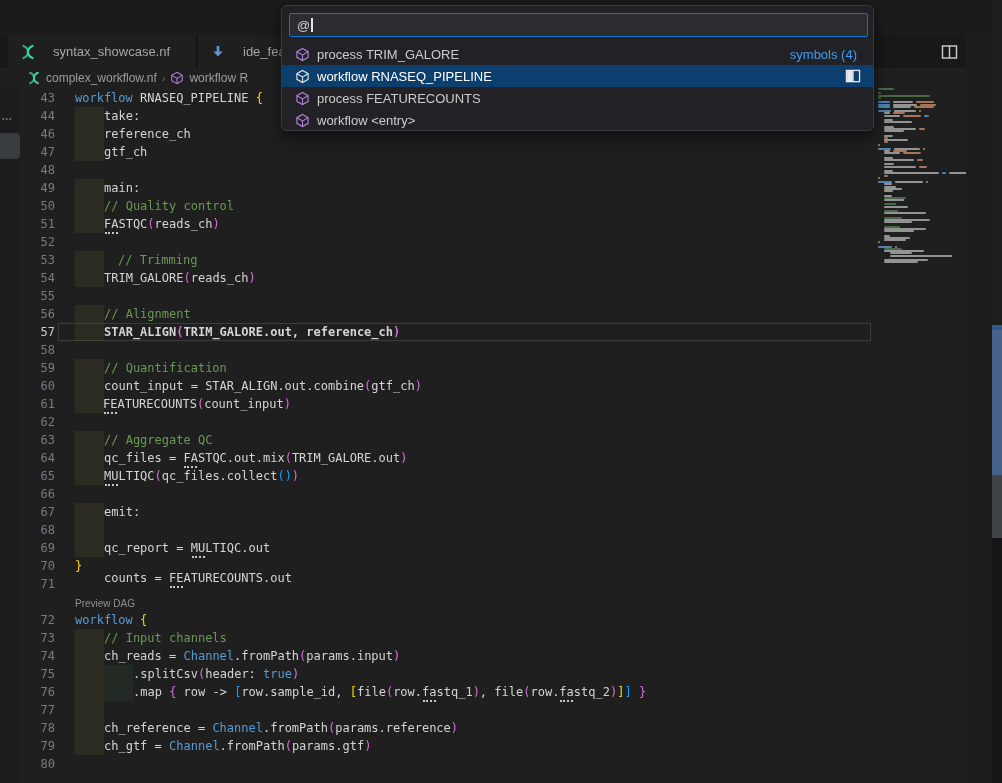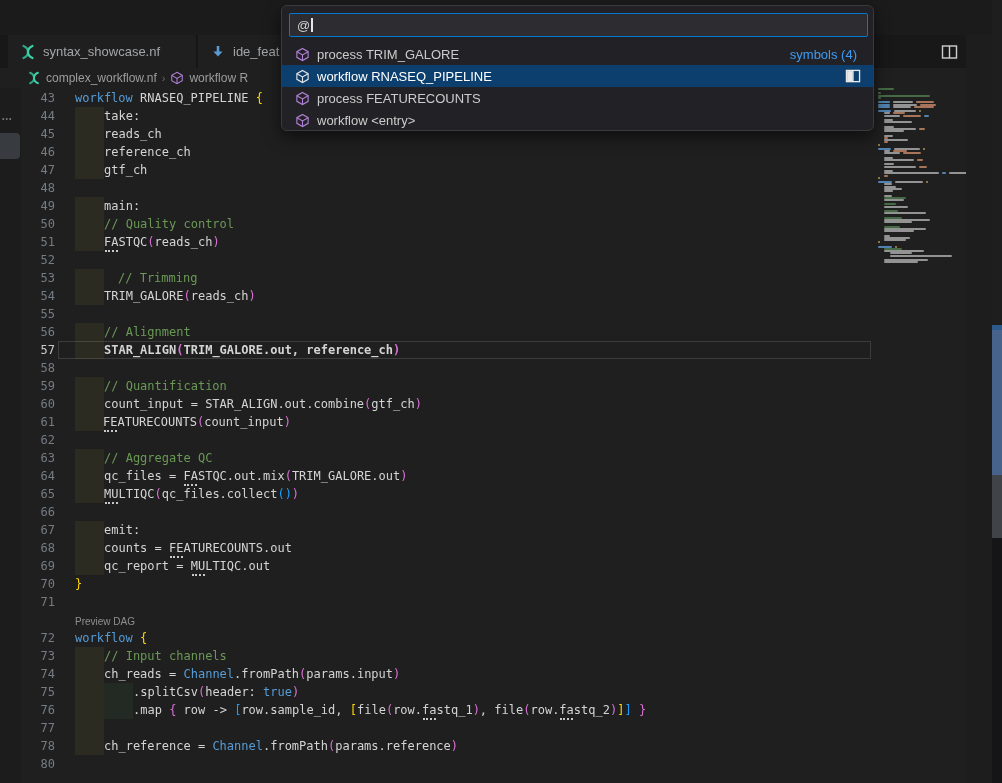--- a/index.html
+++ b/index.html
@@ -6,21 +6,21 @@
   html,body { background:#111; }
   #app {
     position:relative; width:1002px; height:783px; overflow:hidden;
     background:#1f1f1f; font-family:"Liberation Sans","DejaVu Sans",sans-serif;
     -webkit-font-smoothing:antialiased;
   }
   
   .titlebar { position:absolute; left:0; top:0; width:1002px; height:35px; background:#1b1b1b; }
   .tabbar   { position:absolute; left:0; top:35px; width:1002px; height:33px; background:#181818; }
   .tab { position:absolute; top:0; height:33px; background:#1f1f1f; display:flex; align-items:center;
-         gap:7px; padding:0 12px; color:#a3a6a8; font-size:13px; border-right:1px solid #141414; }
+         gap:17px; padding:0 12px; color:#a3a6a8; font-size:13px; border-right:1px solid #141414; }
   .tab .ticon { width:16px; height:16px; flex:0 0 16px; }
   .editor-actions { position:absolute; top:44px; right:12px; display:flex; align-items:center; gap:14px; color:#cfcfcf; }
   .breadcrumbs { position:absolute; left:0; top:68px; width:1002px; height:20px; background:#1f1f1f;
                  display:flex; align-items:center; gap:5px; padding-left:27px; font-size:12px; color:#9d9d9d; }
   .crumb-sep { color:#6a6a6a; font-size:11px; }
   
   .editor-zone { position:absolute; left:0; top:88px; width:874px; height:775px; background:#1f1f1f;
                  font-family:"DejaVu Sans Mono","Liberation Mono",monospace; font-size:12px; }
   .left-rail { position:absolute; left:0; top:88px; width:21px; height:695px; background:#1c1c1c; }
   .rail-dots { position:absolute; left:2px; top:27px; color:#7a7a7a; font-size:7px; letter-spacing:1px; }
@@ -119,21 +119,20 @@
         <path d="M2 5 L8 8.5 L14 5 M8 8.5 V14.5" fill="none" stroke="#b180d7" stroke-width="1.2"></path>
       </svg>
     </span>
     <span>workflow R</span>
   </div>
 
   <div class="editor-zone">
     <div class="code-rows" id="code-rows">
         <div class="crow"><span class="num">43</span><span class="txt" style="left: 75px;"><span class="tk-k">workflow </span><span class="tk-t">RNASEQ_PIPELINE </span><span class="tk-y">{</span></span></div>
         <div class="crow"><span class="num">44</span><div class="iblk l0" style="left: 75px;"></div><span class="txt" style="left: 104px;"><span class="tk-t">take:</span></span></div>
-        <div class="crow"><span class="num">45</span><div class="iblk l0" style="left: 75px;"></div><span class="txt" style="left: 104px;"><span class="tk-t">reads_ch</span></span></div>
         <div class="crow"><span class="num">46</span><div class="iblk l0" style="left: 75px;"></div><span class="txt" style="left: 104px;"><span class="tk-t">reference_ch</span></span></div>
         <div class="crow"><span class="num">47</span><div class="iblk l0" style="left: 75px;"></div><span class="txt" style="left: 104px;"><span class="tk-t">gtf_ch</span></span></div>
         <div class="crow"><span class="num">48</span><span class="txt" style="left: 75px;"></span></div>
         <div class="crow"><span class="num">49</span><div class="iblk l0" style="left: 75px;"></div><span class="txt" style="left: 104px;"><span class="tk-t">main:</span></span></div>
         <div class="crow"><span class="num">50</span><div class="iblk l0" style="left: 75px;"></div><span class="txt" style="left: 104px;"><span class="tk-c">// Quality control</span></span></div>
         <div class="crow"><span class="num">51</span><div class="iblk l0" style="left: 75px;"></div><span class="txt" style="left: 104px;"><span class="tk-h">FASTQC</span><span class="tk-p">(</span><span class="tk-t">reads_ch</span><span class="tk-p">)</span></span></div>
         <div class="crow"><span class="num">52</span><span class="txt" style="left: 75px;"></span></div>
         <div class="crow"><span class="num">53</span><div class="iblk l0" style="left: 75px;"></div><span class="txt" style="left: 104px; margin-left: 14px;"><span class="tk-c">// Trimming</span></span></div>
         <div class="crow"><span class="num">54</span><div class="iblk l0" style="left: 75px;"></div><span class="txt" style="left: 104px;"><span class="tk-t">TRIM_GALORE</span><span class="tk-p">(</span><span class="tk-t">reads_ch</span><span class="tk-p">)</span></span></div>
         <div class="crow"><span class="num">55</span><span class="txt" style="left: 75px;"></span></div>
@@ -142,32 +141,33 @@
         <div class="crow"><span class="num">58</span><span class="txt" style="left: 75px;"></span></div>
         <div class="crow"><span class="num">59</span><div class="iblk l0" style="left: 75px;"></div><span class="txt" style="left: 104px;"><span class="tk-c">// Quantification</span></span></div>
         <div class="crow"><span class="num">60</span><div class="iblk l0" style="left: 75px;"></div><span class="txt" style="left: 104px;"><span class="tk-t">count_input = STAR_ALIGN.out.combine</span><span class="tk-p">(</span><span class="tk-t">gtf_ch</span><span class="tk-p">)</span></span></div>
         <div class="crow"><span class="num">61</span><div class="iblk l0" style="left: 75px;"></div><span class="txt" style="left: 103px;"><span class="tk-h">FEATURECOUNTS</span><span class="tk-p">(</span><span class="tk-t">count_input</span><span class="tk-p">)</span></span></div>
         <div class="crow"><span class="num">62</span><span class="txt" style="left: 75px;"></span></div>
         <div class="crow"><span class="num">63</span><div class="iblk l0" style="left: 75px;"></div><span class="txt" style="left: 104px;"><span class="tk-c">// Aggregate QC</span></span></div>
         <div class="crow"><span class="num">64</span><div class="iblk l0" style="left: 75px;"></div><span class="txt" style="left: 104px;"><span class="tk-t">qc_files = </span><span class="tk-h">FASTQC</span><span class="tk-t">.out.mix</span><span class="tk-p">(</span><span class="tk-t">TRIM_GALORE.out</span><span class="tk-p">)</span></span></div>
         <div class="crow"><span class="num">65</span><div class="iblk l0" style="left: 75px;"></div><span class="txt" style="left: 104px;"><span class="tk-h">MULTIQC</span><span class="tk-p">(</span><span class="tk-t">qc_files.collect</span><span class="tk-u">()</span><span class="tk-p">)</span></span></div>
         <div class="crow"><span class="num">66</span><span class="txt" style="left: 75px;"></span></div>
         <div class="crow"><span class="num">67</span><div class="iblk l0" style="left: 75px;"></div><span class="txt" style="left: 104px;"><span class="tk-t">emit:</span></span></div>
-        <div class="crow"><span class="num">68</span><div class="iblk l0" style="left: 75px;"></div><span class="txt" style="left: 104px;"><span class="tk-t">counts = </span><span class="tk-h">FEATURECOUNTS</span><span class="tk-t">.out</span></span></div>
+        <div class="crow"><span class="num">68</span><div class="iblk l0" style="left: 75px;"></div><span class="txt" style="left: 104px; margin-top: 48px;"><span class="tk-t">counts = </span><span class="tk-h">FEATURECOUNTS</span><span class="tk-t">.out</span></span></div>
         <div class="crow"><span class="num">69</span><div class="iblk l0" style="left: 75px;"></div><span class="txt" style="left: 104px;"><span class="tk-t">qc_report = </span><span class="tk-h">MULTIQC</span><span class="tk-t">.out</span></span></div>
         <div class="crow"><span class="num">70</span><span class="txt" style="left: 75px;"><span class="tk-y">}</span></span></div>
         <div class="crow"><span class="num">71</span><span class="txt" style="left: 75px;"></span></div>
         <div class="crow"><span class="lens">Preview DAG</span></div>
         <div class="crow"><span class="num">72</span><span class="txt" style="left: 75px;"><span class="tk-k">workflow </span><span class="tk-y">{</span></span></div>
         <div class="crow"><span class="num">73</span><div class="iblk l0" style="left: 75px;"></div><span class="txt" style="left: 104px;"><span class="tk-c">// Input channels</span></span></div>
         <div class="crow"><span class="num">74</span><div class="iblk l0" style="left: 75px;"></div><span class="txt" style="left: 104px;"><span class="tk-t">ch_reads = </span><span class="tk-k">Channel</span><span class="tk-t">.fromPath</span><span class="tk-p">(</span><span class="tk-t">params.input</span><span class="tk-p">)</span></span></div>
         <div class="crow"><span class="num">75</span><div class="iblk l0" style="left: 75px;"></div><div class="iblk l1" style="left: 104px;"></div><span class="txt" style="left: 133px;"><span class="tk-t">.splitCsv</span><span class="tk-p">(</span><span class="tk-t">header: </span><span class="tk-k">true</span><span class="tk-p">)</span></span></div>
         <div class="crow"><span class="num">76</span><div class="iblk l0" style="left: 75px;"></div><div class="iblk l1" style="left: 104px;"></div><span class="txt" style="left: 133px;"><span class="tk-t">.map </span><span class="tk-p">{</span><span class="tk-t"> row -&gt; </span><span class="tk-u">[</span><span class="tk-t">row.sample_id, </span><span class="tk-y">[</span><span class="tk-t">file</span><span class="tk-p">(</span><span class="tk-t">row.</span><span class="tk-h">fastq_1</span><span class="tk-p">)</span><span class="tk-t">, file</span><span class="tk-p">(</span><span class="tk-t">row.</span><span class="tk-h">fastq_2</span><span class="tk-p">)</span><span class="tk-y">]</span><span class="tk-u">]</span><span class="tk-t"> </span><span class="tk-p">}</span></span></div>
         <div class="crow"><span class="num">77</span><div class="iblk l0" style="left: 75px;"></div><span class="txt" style="left: 75px;"></span></div>
         <div class="crow"><span class="num">78</span><div class="iblk l0" style="left: 75px;"></div><span class="txt" style="left: 104px;"><span class="tk-t">ch_reference = </span><span class="tk-k">Channel</span><span class="tk-t">.fromPath</span><span class="tk-p">(</span><span class="tk-t">params.reference</span><span class="tk-p">)</span></span></div>
+        <div class="crow"><span class="num">79</span><div class="iblk l0" style="left: 75px;"></div><span class="txt" style="left: 104px;"><span class="tk-t">ch_gtf = </span><span class="tk-k">Channel</span><span class="tk-t">.fromPath</span><span class="tk-p">(</span><span class="tk-t">params.gtf</span><span class="tk-p">)</span></span></div>
         <div class="crow"><span class="num">80</span><span class="txt" style="left: 75px;"></span></div>
       </div>
   </div>
 
   <div class="left-rail">
     <div class="rail-dots">•••</div>
     <div class="rail-block"></div>
   </div>
 
   <div class="minimap" id="minimap">

